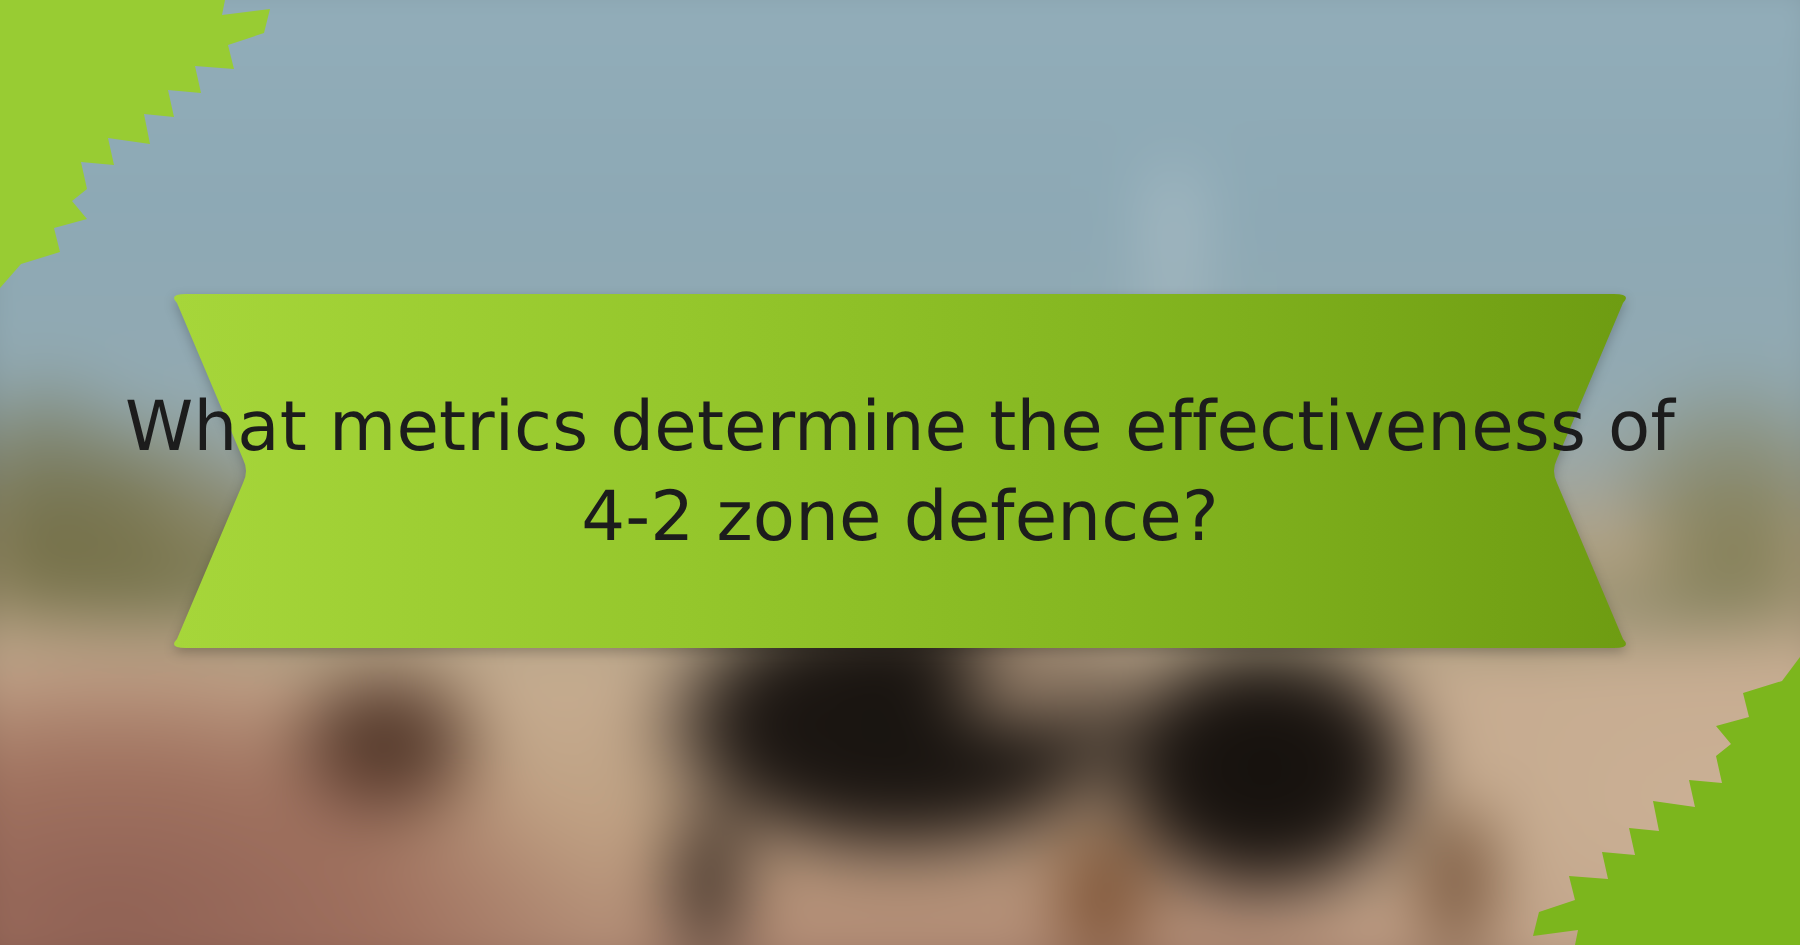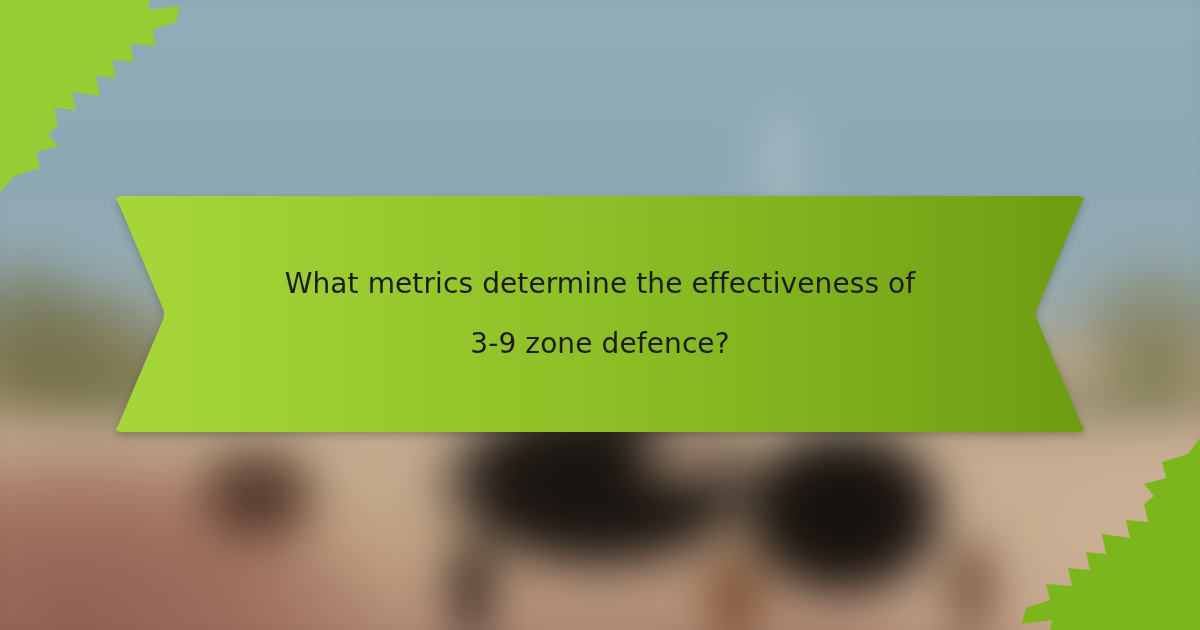--- a/index.html
+++ b/index.html
@@ -136,21 +136,21 @@
   }
   .banner-text {
     position: absolute;
     inset: 0;
     display: flex;
     flex-direction: column;
     align-items: center;
     justify-content: center;
     text-align: center;
     color: #1c1c1c;
-    font-size: 28px;
+    font-size: 46px;
     line-height: 60px;
     font-weight: 400;
     letter-spacing: 0.1px;
     padding: 0 120px;
     box-sizing: border-box;
     user-select: none;
   }
   .banner-text .line { display: block; white-space: nowrap; }
 </style>
 </head>
@@ -192,17 +192,17 @@
           <stop offset="35%" stop-color="#95c72c"></stop>
           <stop offset="65%" stop-color="#84b620"></stop>
           <stop offset="100%" stop-color="#6e9c12"></stop>
         </linearGradient>
       </defs>
       <path id="banner-path" d="M 10,8 Q 4,2 16,2 L 968,2 Q 980,2 974,8 L 930,112 Q 926,120 930,128 L 974,232 Q 980,238 968,238 L 16,238 Q 4,238 10,232 L 54,128 Q 58,120 54,112 Z" fill="url(#bannerGrad)"></path>
     </svg>
 
     <div class="banner-text" style="color: rgb(28, 28, 28);">
       <span class="line">What metrics determine the effectiveness of</span>
-      <span class="line">3-9 zone defence?</span>
+      <span class="line">4-2 zone defence?</span>
     </div>
   </div>
 
 </div>
 
 </body></html>

